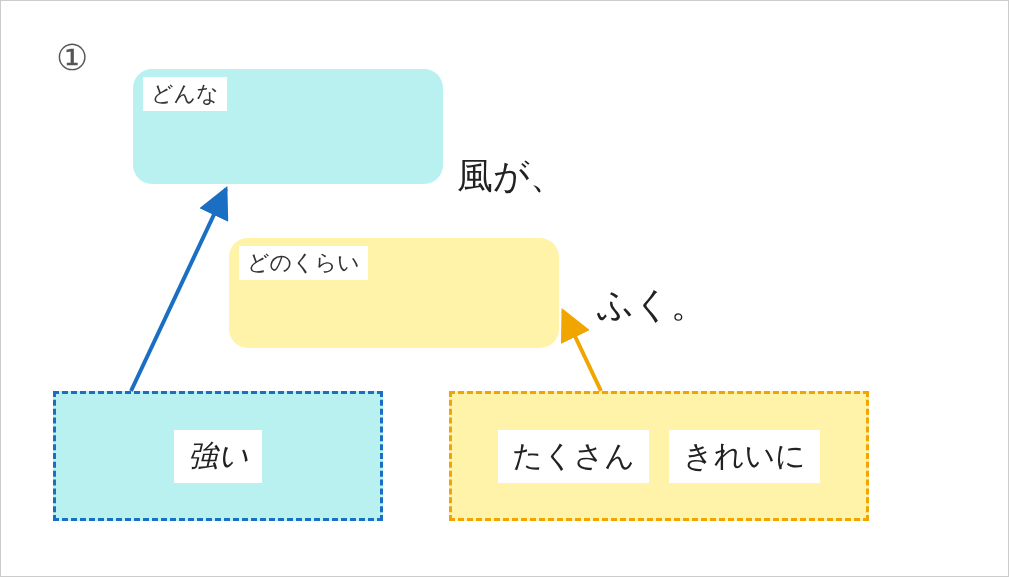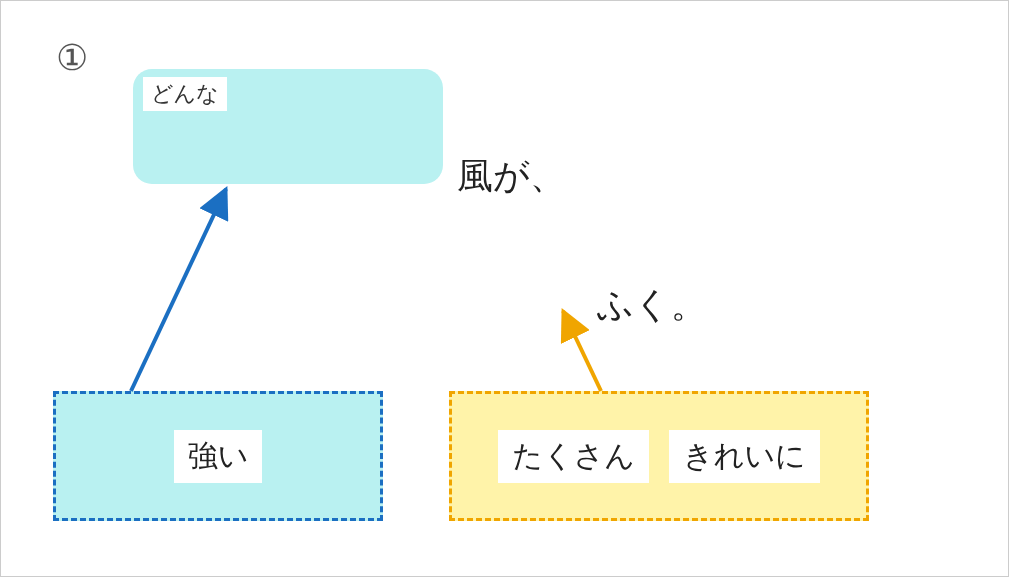--- a/index.html
+++ b/index.html
@@ -68,24 +68,27 @@
 <div class="stage">
 
   <div class="circle-num" style="left:55px; top:36px;">①</div>
 
   <div class="slot slot-cyan" style="left:132px; top:68px; width:310px; height:115px;">
     <span class="slot-label">どんな</span>
   </div>
 
   <div class="word" style="left:456px; top:130px;margin-top:21px;">風が、</div>
 
+  <div class="slot slot-yellow" style="left:228px; top:237px; width:330px; height:110px;">
+    <span class="slot-label">どのくらい</span>
+  </div>
 
   <div class="word" style="left:552px; top:280px;margin-left:44px;">ふく。</div>
 
-  <div class="bank bank-cyan" style="left:52px; top:390px; width:330px; height:130px;">
+  <div class="bank bank-cyan" style="left:52px; top:390px; width:330px; height:130px;font-style:italic;">
     <span class="bank-item">強い</span>
   </div>
 
   <div class="bank bank-yellow" style="left:448px; top:390px; width:420px; height:130px;">
     <span class="bank-item">たくさん</span>
     <span class="bank-item">きれいに</span>
   </div>
 
   <svg class="arrows">
     <defs>

